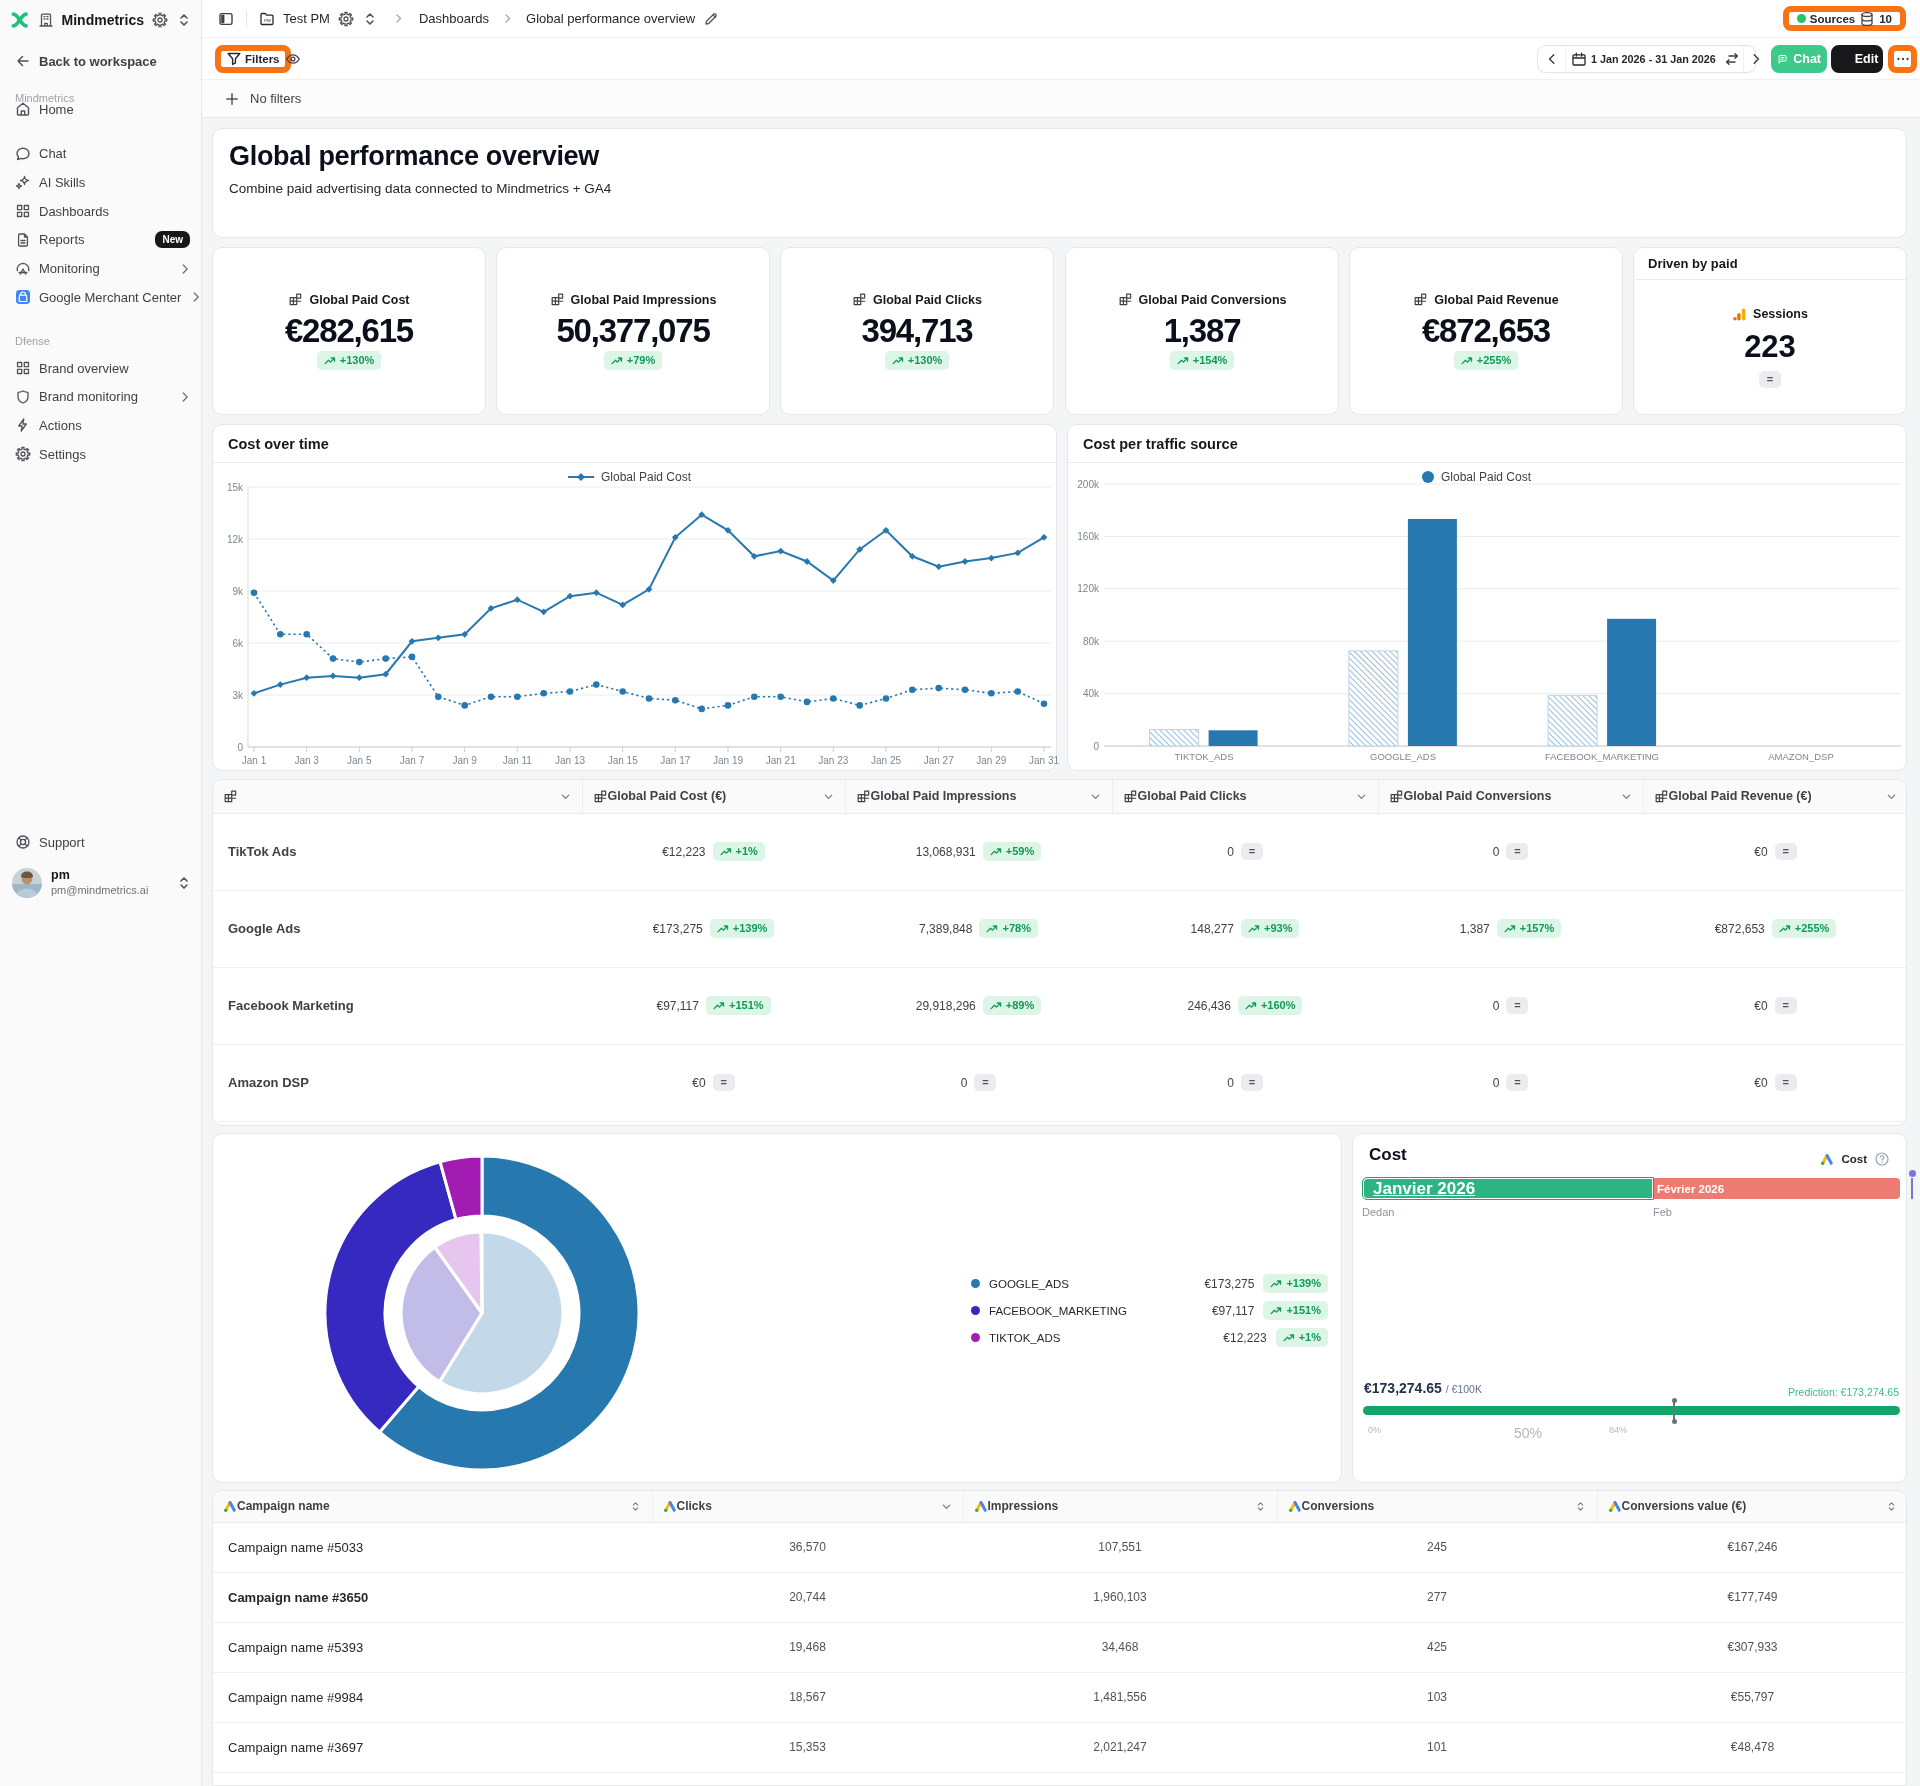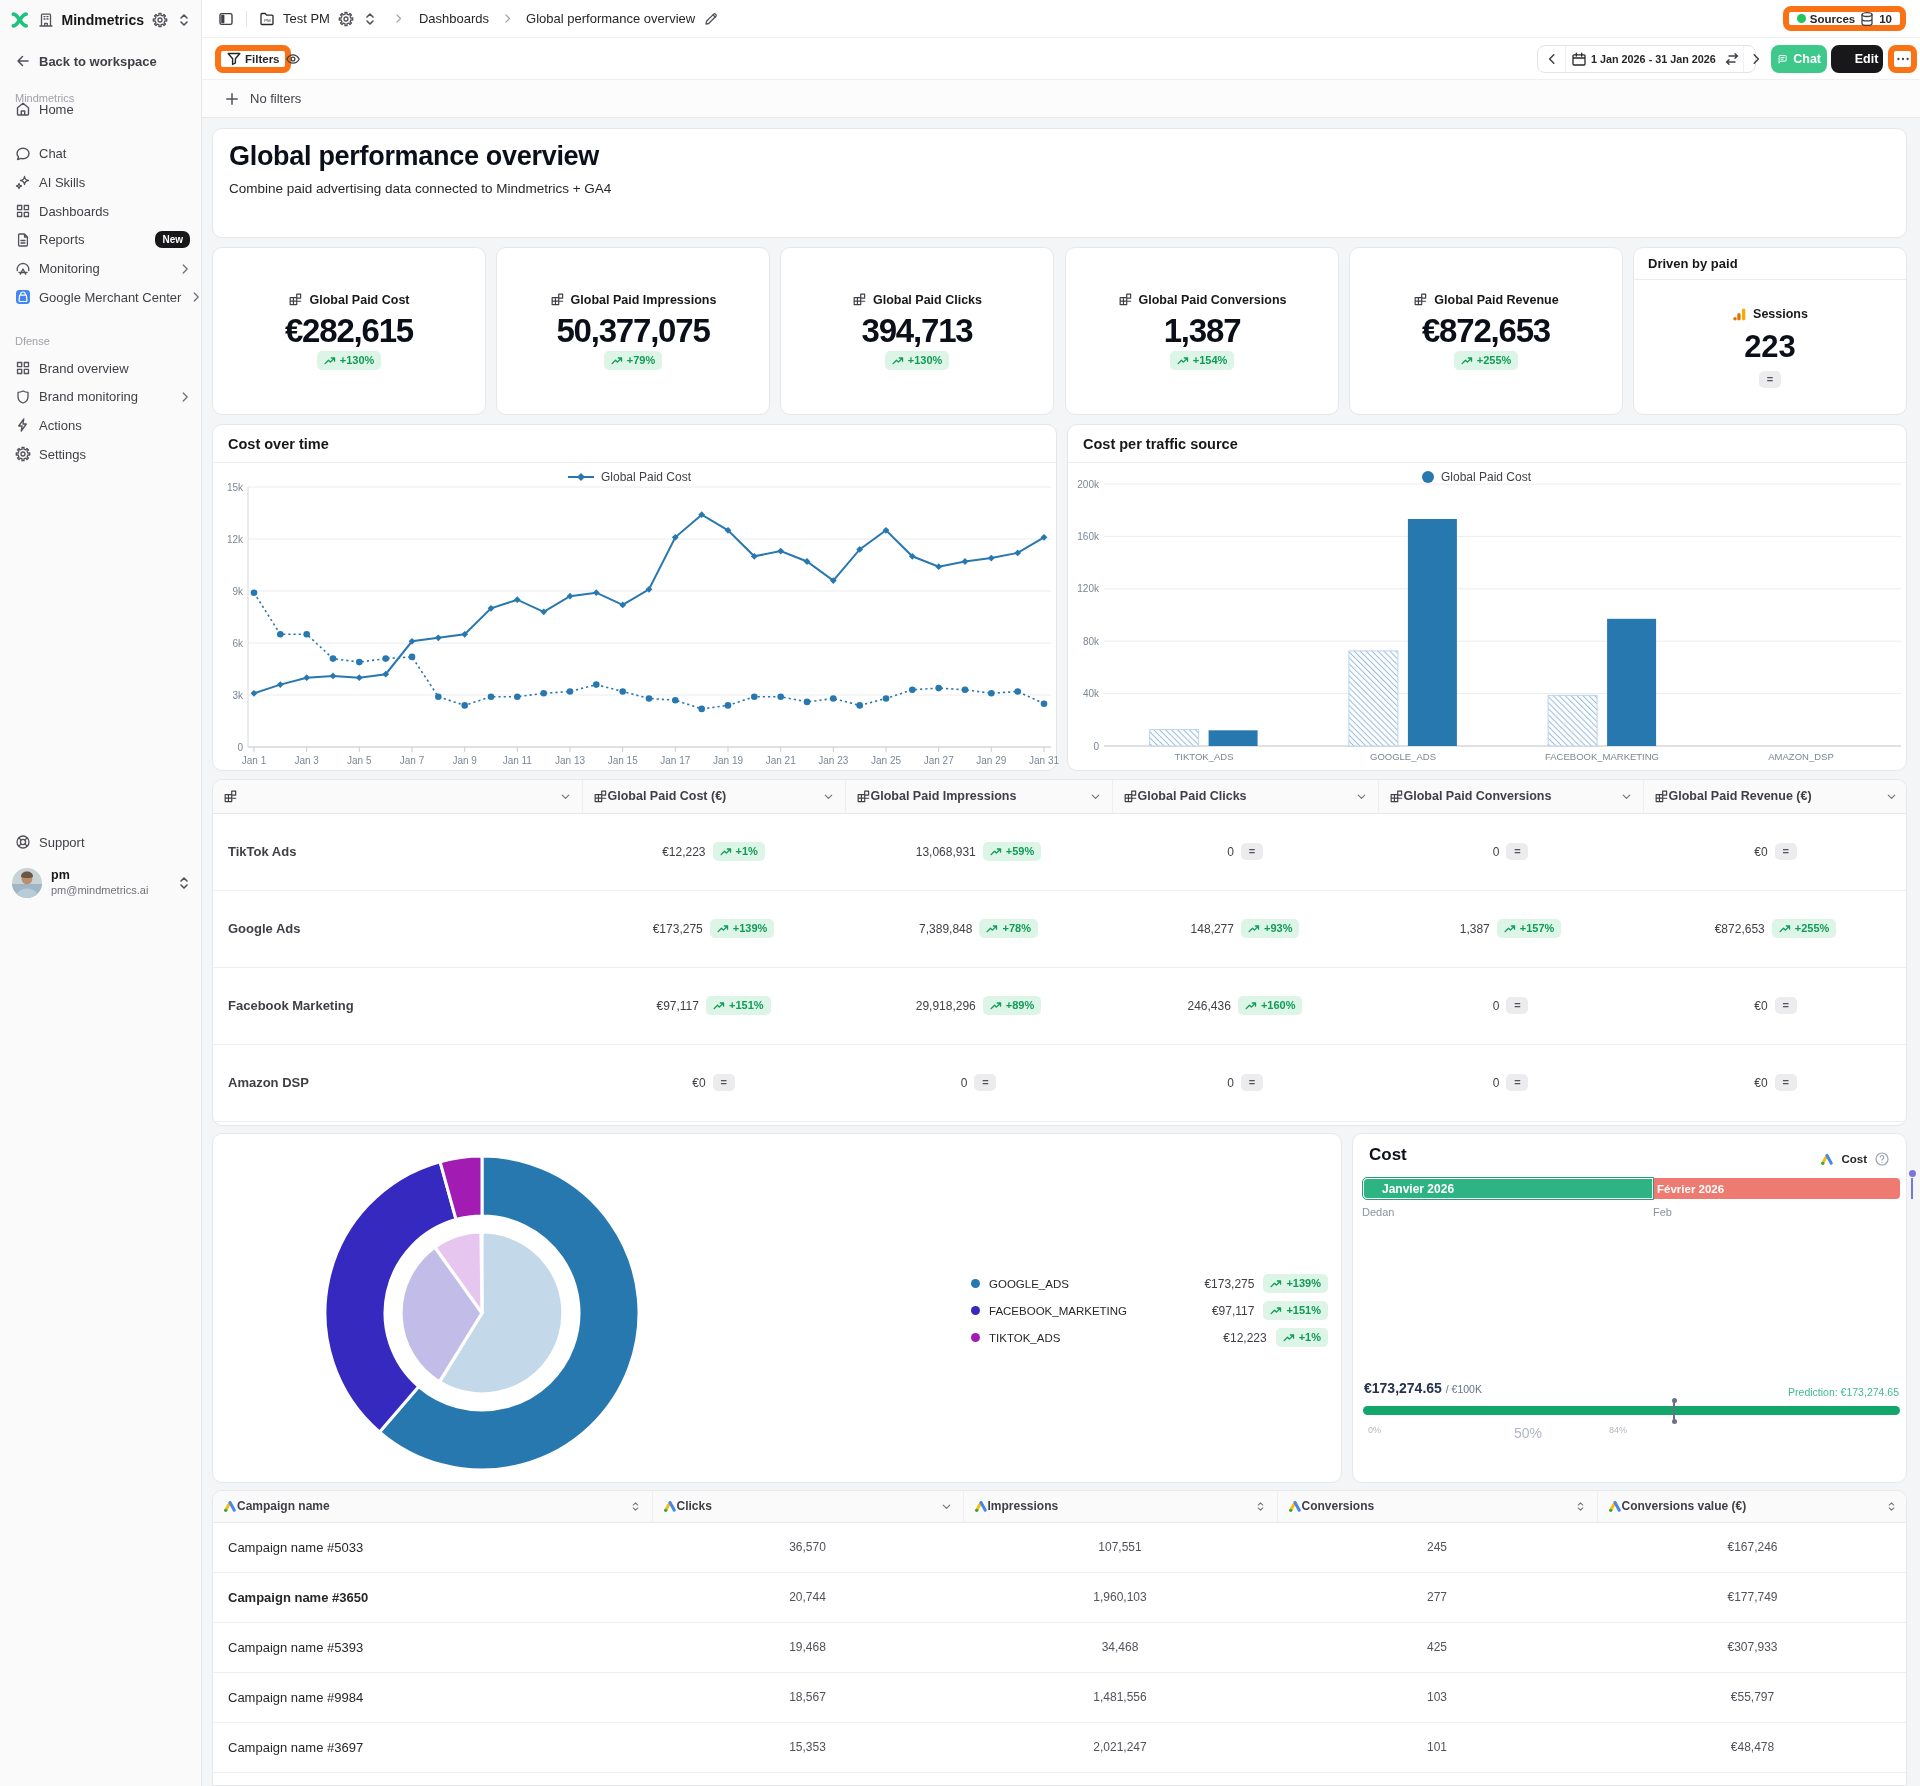--- a/index.html
+++ b/index.html
@@ -926,21 +926,21 @@
         <circle cx="3.1" cy="12.9" r="1.9" fill="#34a853"></circle>
       </svg>
       <span style="font-size:11.5px;font-weight:700;color:#27272a;">Cost</span>
       <svg class="ic" width="16" height="16" viewBox="0 0 16 16" fill="none">
         <circle cx="8" cy="8" r="6" stroke="#9ca3af" stroke-width="1.2" fill="none"></circle>
         <path d="M6.2 6.2a1.8 1.8 0 1 1 2.6 1.7c-.5.3-.8.6-.8 1.2M8 11.2v.1" stroke="#9ca3af" stroke-width="1.2" stroke-linecap="round" stroke-linejoin="round" fill="none"></path>
       </svg>
     </div>
 <div style="position:absolute;left:10px;top:44px;width:537px;height:21px;">
   <div style="position:absolute;left:0;top:0;width:290px;height:21px;background:#2eb383;border:1.5px solid #fff;outline:1px solid #2a9d74;border-radius:4px 0 0 4px;display:flex;align-items:center;">
-        <span style="margin-left:18px;font-size:12px;font-weight:700;color:#fff;">Janvier 2026</span>
+        <span style="margin-left:9px;font-size:17px;font-weight:700;color:#fff;text-decoration:underline;">Janvier 2026</span>
       </div>
   <div style="position:absolute;left:291px;top:0;width:246px;height:21px;background:#ee7b72;border-radius:0 4px 4px 0;display:flex;align-items:center;">
         <span style="margin-left:3px;font-size:11.5px;font-weight:700;color:#fff;">Février 2026</span>
       </div>
   <div style="position:absolute;left:548px;top:0px;width:2px;height:21px;background:#7b74e0;"></div>
   <div style="position:absolute;left:545.5px;top:-8px;width:7px;height:7px;border-radius:50%;background:#7b74e0;"></div>
 </div>
 <div style="position:absolute;left:9px;top:72px;font-size:11px;color:#8a94a3;">Dedan</div>
 <div style="position:absolute;left:300px;top:72px;font-size:11px;color:#8a94a3;">Feb</div>
 <div style="position:absolute;left:11px;top:246px;font-size:14px;font-weight:700;color:#25314c;">€173,274.65 <span style="font-size:10.5px;font-weight:400;color:#64748b;">/ €100K</span></div>

